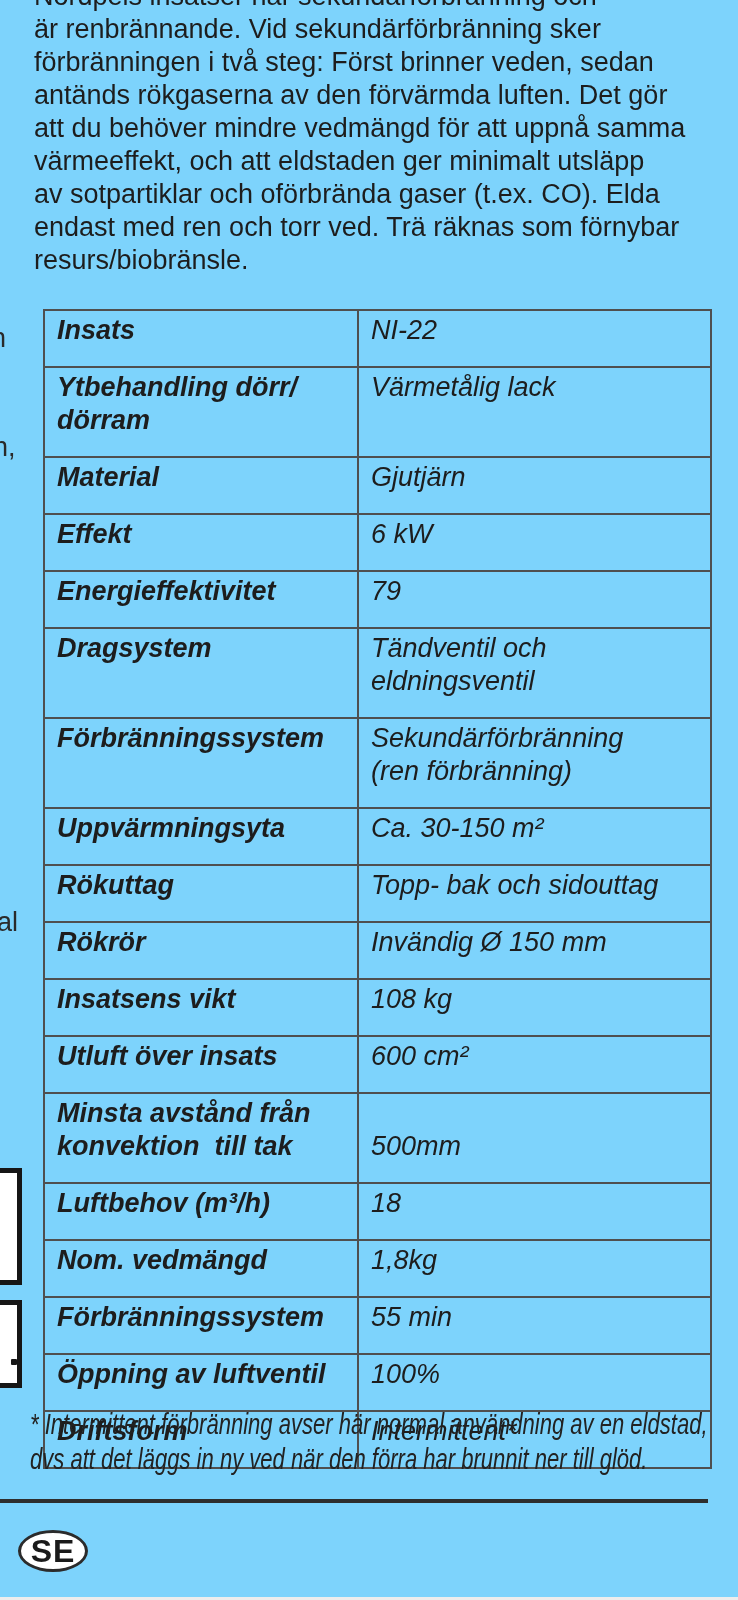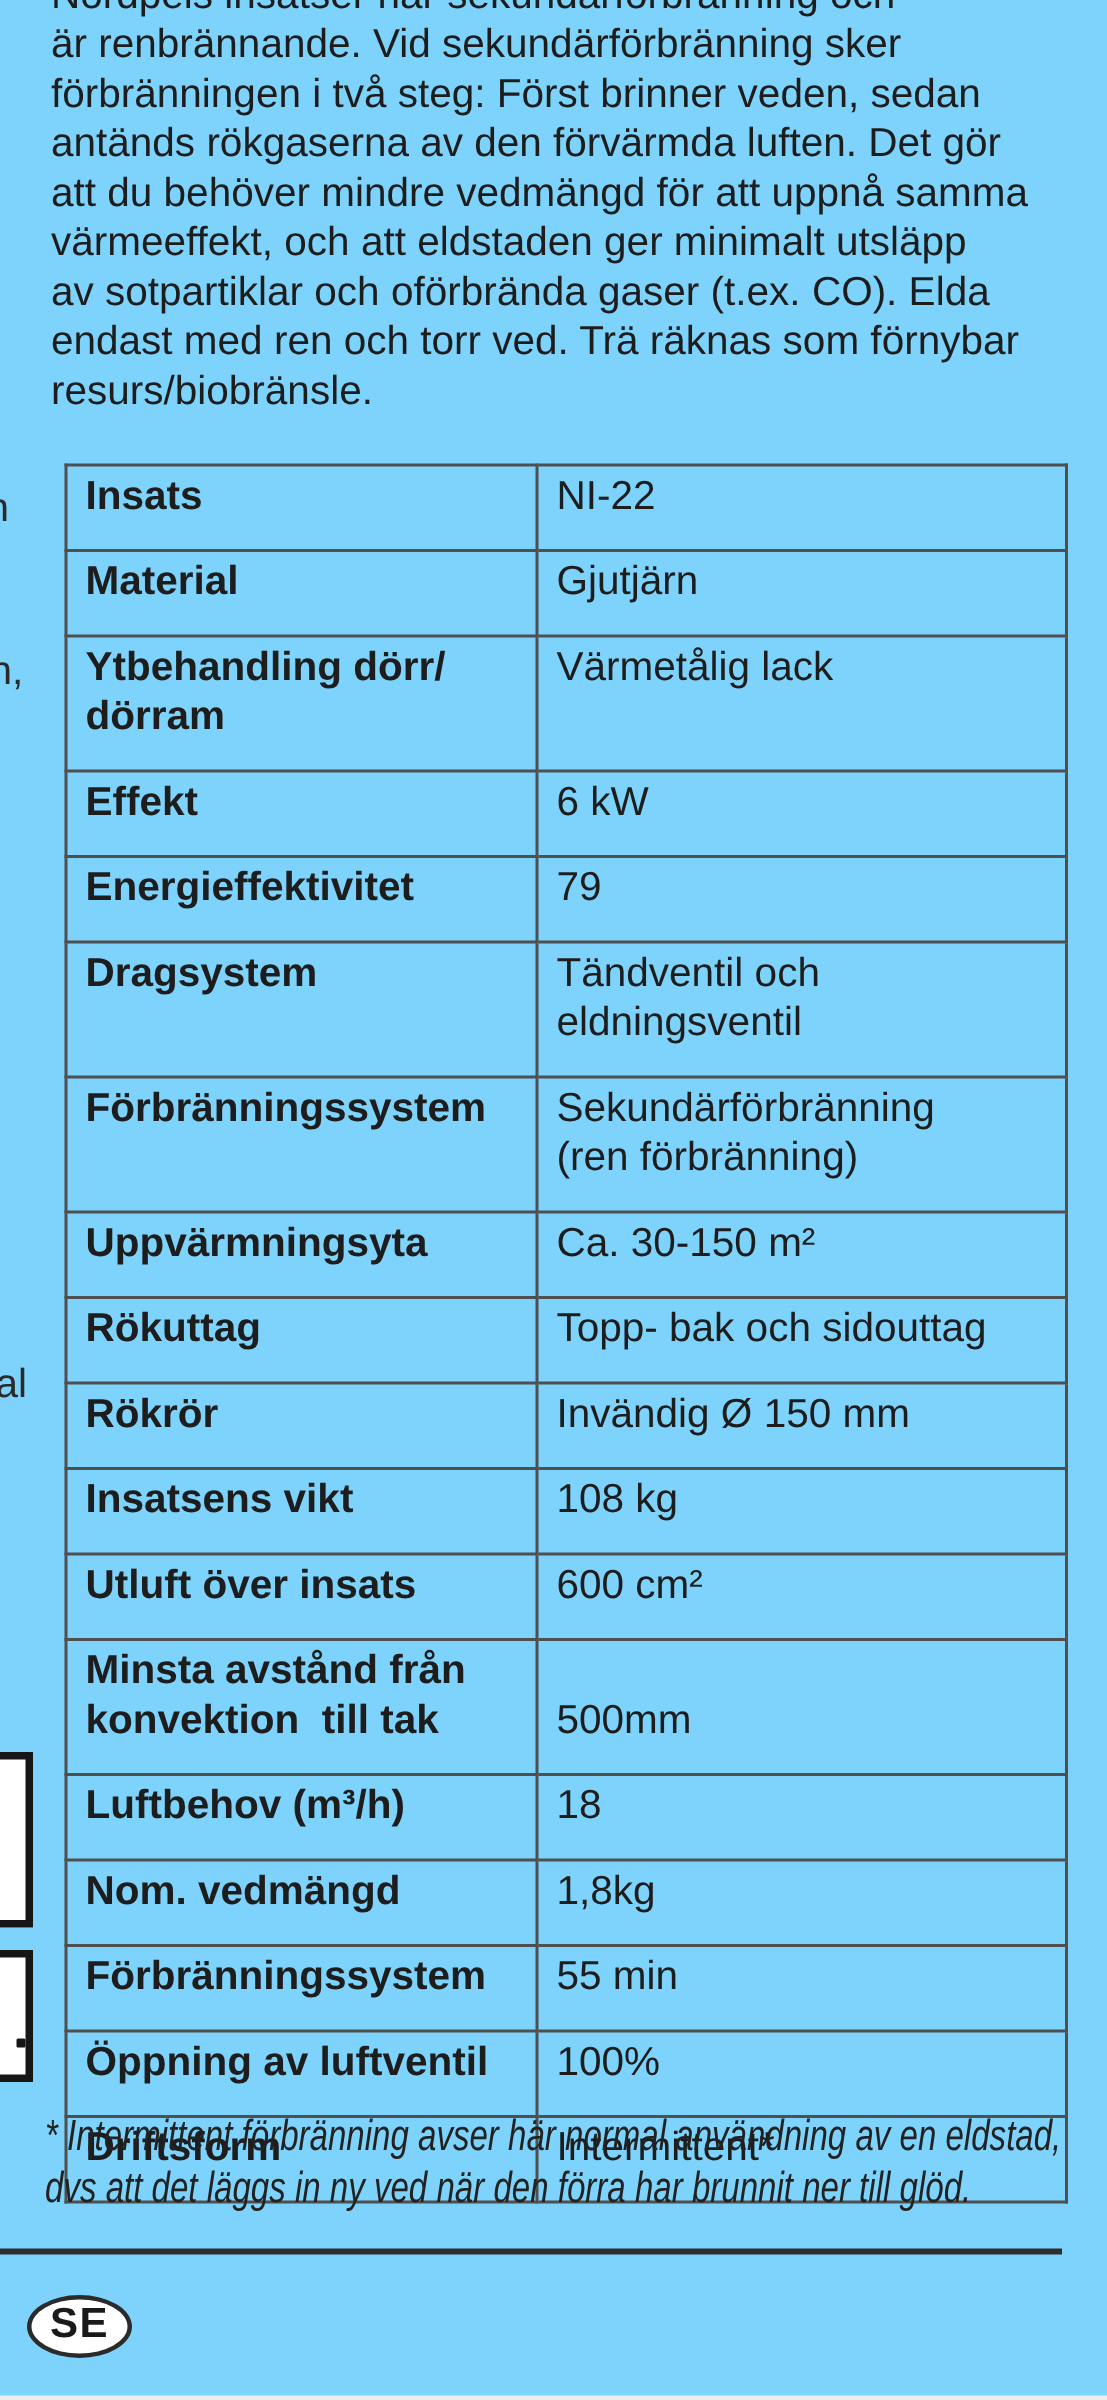--- a/index.html
+++ b/index.html
@@ -14,36 +14,36 @@
   }
   
   .spec{
     position:absolute;left:43px;top:309px;width:667px;
     border-collapse:collapse;table-layout:fixed;
   }
   .spec td{
     border:2px solid #4f4f4f;
     font-size:27px;line-height:33px;
     padding:3px 10px 19px 12px;
-    vertical-align:top;white-space:pre;overflow:hidden;
+    vertical-align:top;white-space:pre;overflow:hidden;font-style:italic;
   }
   .spec td.lbl{font-weight:bold;}
   .spec td.v-bottom{vertical-align:bottom;}
   
   .footnote{
     position:absolute;left:30px;top:1407px;
     font-style:italic;font-size:29px;line-height:35px;white-space:pre;
     transform:scaleX(0.76);transform-origin:left top;color:#222;
   }
   .rule{position:absolute;left:0;top:1499px;width:708px;height:4px;background:#2e2e2e;}
   .badge{
     position:absolute;left:18px;top:1530px;width:70px;height:42px;
     border:3px solid #2b2b2b;border-radius:50%;box-sizing:border-box;
-    display:flex;justify-content:center;
-    font-weight:bold;font-size:28px;letter-spacing:1px;color:#1a1a1a;background:#fff;
+    display:flex;align-items:center;justify-content:center;
+    font-weight:bold;font-size:32px;letter-spacing:1px;color:#1a1a1a;background:#fff;
   }
   
   .frag{position:absolute;font-size:27px;line-height:33px;color:#2a2a2a;white-space:pre;}
   .frag-top{left:-9px;top:322px;}
   .frag-mid{left:-7px;top:431px;}
   .frag-lower{left:-3px;top:906px;}
   .cut-box{position:absolute;border:5px solid #161616;box-sizing:border-box;background:#fff;}
   .box1{left:-30px;top:1168px;width:52px;height:117px;}
   .box2{left:-30px;top:1300px;width:52px;height:88px;}
   .box-dot{position:absolute;left:11px;top:1359px;width:6px;height:6px;background:#161616;border-radius:1px;}
@@ -75,27 +75,27 @@
     <colgroup>
         <col style="width:314px">
         <col style="width:353px">
       </colgroup>
     <tbody>
       <tr>
         <td class="lbl">Insats</td>
         <td class="val">NI-22</td>
       </tr>
       <tr>
-        <td class="lbl">Material</td>
-        <td class="val">Gjutjärn</td>
-      </tr>
-      <tr>
         <td class="lbl">Ytbehandling dörr/
 dörram</td>
         <td class="val">Värmetålig lack</td>
+      </tr>
+      <tr>
+        <td class="lbl">Material</td>
+        <td class="val">Gjutjärn</td>
       </tr>
       <tr>
         <td class="lbl">Effekt</td>
         <td class="val">6 kW</td>
       </tr>
       <tr>
         <td class="lbl">Energieffektivitet</td>
         <td class="val">79</td>
       </tr>
       <tr>

